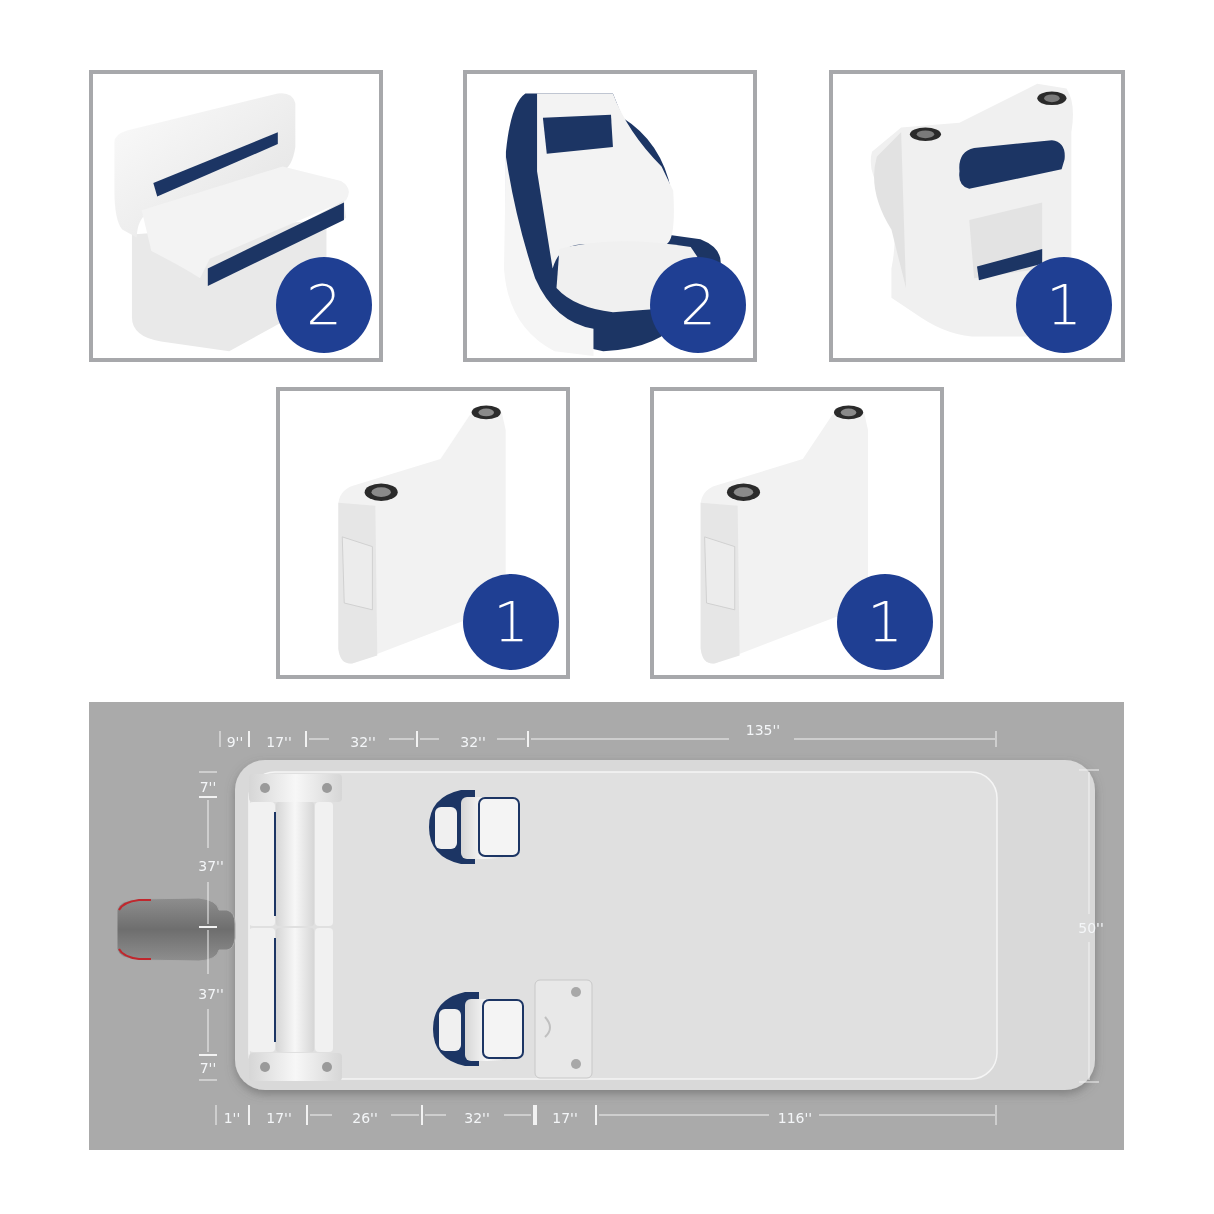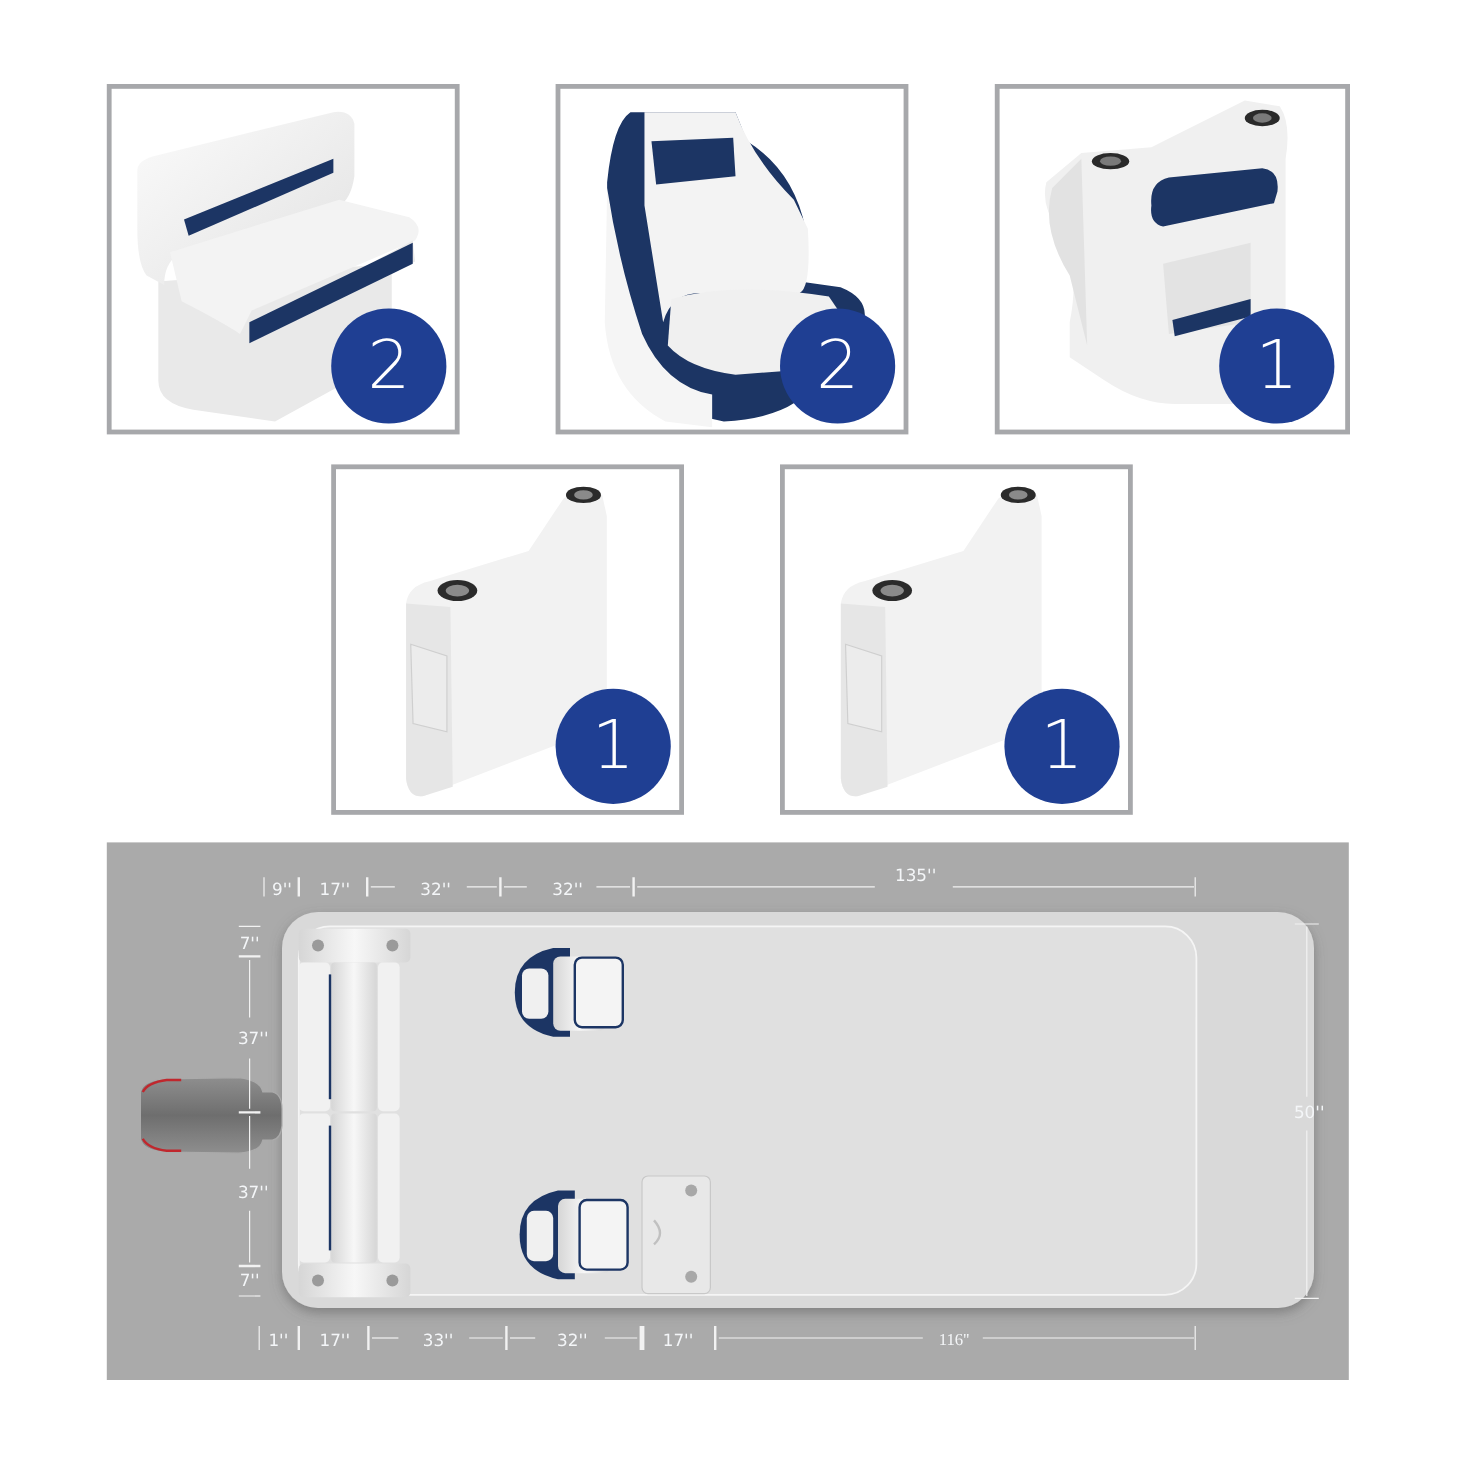--- a/index.html
+++ b/index.html
@@ -193,24 +193,24 @@
   </svg>
 
   <span class="dim-label" style="left:146px; top:32px;">9''</span>
   <span class="dim-label" style="left:190px; top:32px;">17''</span>
   <span class="dim-label" style="left:274px; top:32px;">32''</span>
   <span class="dim-label" style="left:384px; top:32px;">32''</span>
   <span class="dim-label" style="left:674px; top:20px;text-align:right;">135''</span>
 
   <span class="dim-label" style="left:143px; top:408px;">1''</span>
   <span class="dim-label" style="left:190px; top:408px;">17''</span>
-  <span class="dim-label" style="left:276px; top:408px;">33''</span>
+  <span class="dim-label" style="left:276px; top:408px;">26''</span>
   <span class="dim-label" style="left:388px; top:408px;">32''</span>
   <span class="dim-label" style="left:476px; top:408px;">17''</span>
-  <span class="dim-label" style="left:706px; top:408px;font-family:Liberation Serif, serif;">116''</span>
+  <span class="dim-label" style="left:706px; top:408px;">116''</span>
 
   <span class="dim-label v" style="left:119px; top:85px;">7''</span>
   <span class="dim-label v" style="left:122px; top:164px;">37''</span>
   <span class="dim-label v" style="left:122px; top:292px;">37''</span>
   <span class="dim-label v" style="left:119px; top:366px;">7''</span>
 
   <span class="dim-label v" style="left:1002px; top:226px;">50''</span>
 </div>
 
 </body></html>

